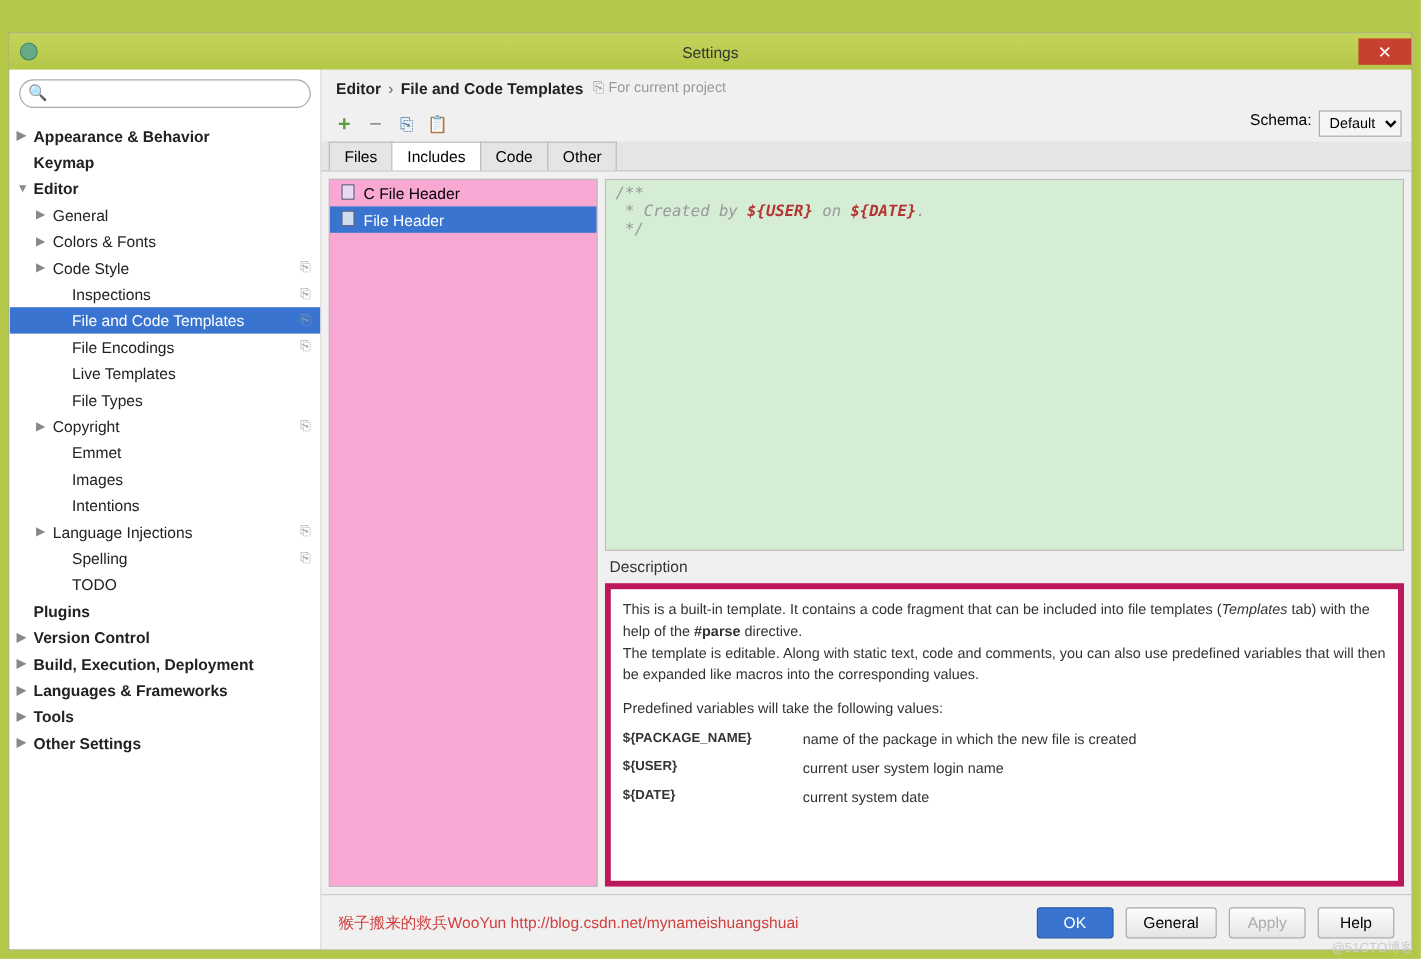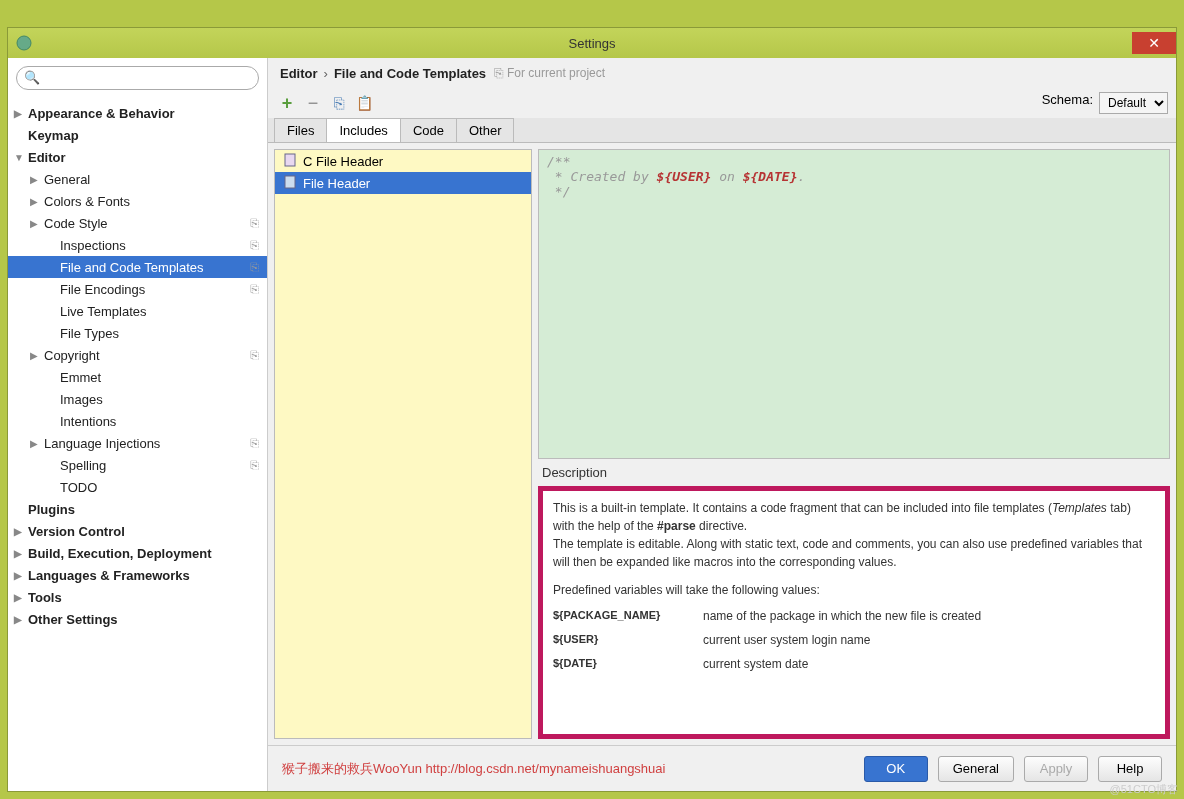--- a/index.html
+++ b/index.html
@@ -32,21 +32,21 @@
 .tb-btn { width: 22px; height: 22px; display: flex; align-items: center; justify-content: center; margin-right: 4px; cursor: pointer; }
 .tb-add { color: #5a9e3e; font-size: 18px; font-weight: bold; }
 .tb-remove { color: #888; font-size: 18px; }
 .tb-copy { color: #4a7db5; font-size: 14px; }
 .schema { margin-left: auto; display: flex; align-items: flex-start; gap: 6px; }
 .schema select { height: 22px; border: 1px solid #aaa; background: #f5f5f5; font-size: 12px; padding: 0 4px; }
 .tabs { display: flex; border-bottom: 1px solid #bbb; background: #e5e5e5; padding-left: 6px; }
 .tab { padding: 4px 12px; border: 1px solid #bbb; border-bottom: none; background: #e5e5e5; margin-right: -1px; cursor: pointer; font-size: 13px; }
 .tab.active { background: #fff; position: relative; z-index: 1; }
 .split { flex: 1; display: flex; background: #f0f0f0; padding: 6px; gap: 6px; overflow: hidden; }
-.file-list { width: 258px; background: #fef9c3; border: 1px solid #bbb; }
+.file-list { width: 224px; background: #f9a8d4; border: 1px solid #bbb; }
 .list-item { height: 22px; display: flex; align-items: center; padding-left: 8px; gap: 6px; cursor: pointer; }
 .list-item.selected { background: #3874d0; color: #fff; }
 .right-pane { flex: 1; display: flex; flex-direction: column; gap: 6px; overflow: hidden; }
 .editor { flex: 0 0 310px; background: #d5ecd5; border: 1px solid #bbb; font-family: "Consolas", monospace; font-size: 13px; padding: 4px 8px; color: #999; font-style: italic; white-space: pre; overflow: hidden; }
 .editor .var { color: #b63333; font-weight: bold; font-style: italic; }
 .checks { display: flex; align-items: center; gap: 40px; padding: 0 4px; height: 24px; }
 .check { display: flex; align-items: center; gap: 6px; color: #888; }
 .check input { width: 16px; height: 16px; }
 .desc-label { padding: 0 4px; color: #333; font-size: 13px; }
 .desc-box { flex: 1; background: #fff; border: 5px solid #be185d; padding: 8px 10px; font-size: 12px; color: #333; line-height: 1.5; overflow: auto; }

